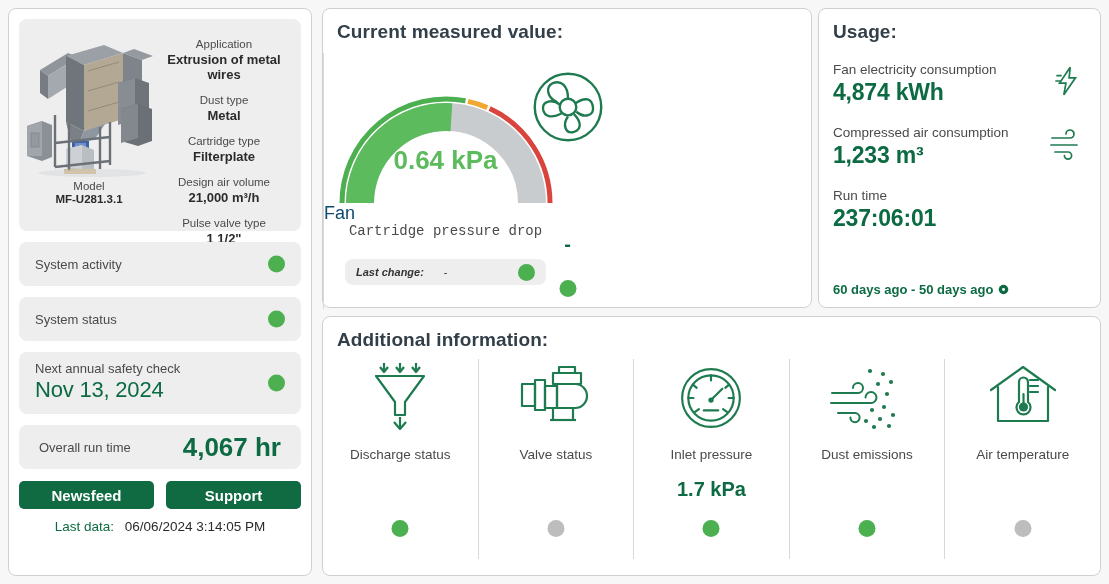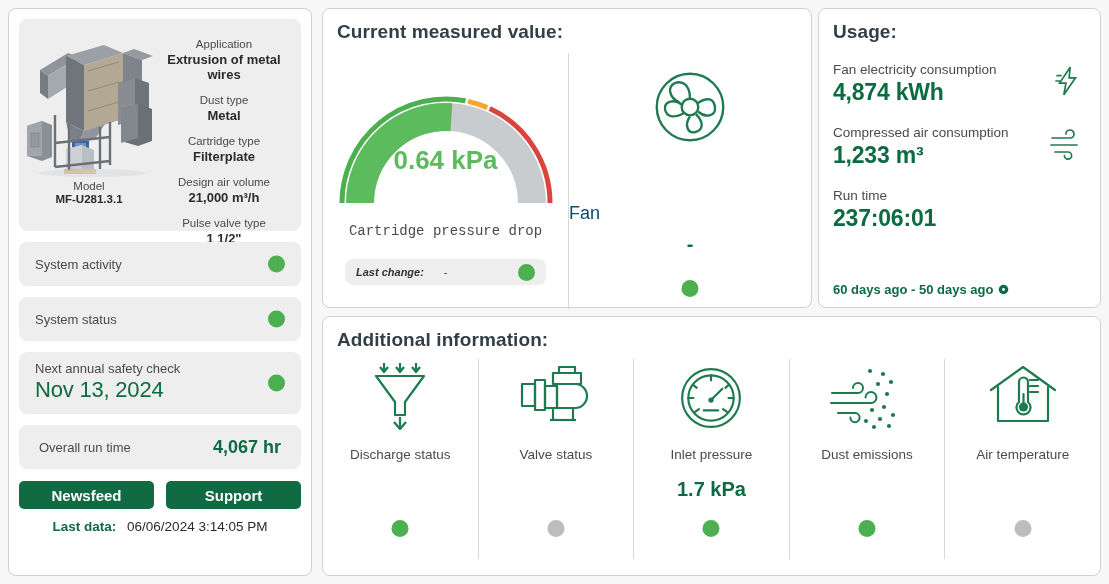--- a/index.html
+++ b/index.html
@@ -109,21 +109,21 @@
 
   #runtime-box {
     height: 44px;
     margin-top: 11px;
     display: flex;
     align-items: center;
     justify-content: space-between;
     padding: 0 20px;
   }
   #runtime-label { font-size: 13px; color: #4a4a4a; }
-  #runtime-value { font-size: 18px; font-weight: bold; color: #0c6b42; }
+  #runtime-value { font-size: 26px; font-weight: bold; color: #0c6b42; }
 
   #btn-row {
     display: flex;
     gap: 12px;
     margin-top: 12px;
   }
   .gbtn {
     flex: 1;
     height: 28px;
     background: #106b43;
@@ -133,32 +133,32 @@
     font-size: 15px;
     font-weight: bold;
     font-family: "Liberation Sans", sans-serif;
     cursor: pointer;
   }
   #lastdata-row {
     margin-top: 10px;
     text-align: center;
     font-size: 13.5px;
   }
-  #lastdata-label { font-weight: bold; color: #0c6b42; }
+  #lastdata-label { font-weight: normal; color: #0c6b42; }
   #lastdata-value { color: #2b2b2b; margin-left: 7px; }
 
   
   #measured-card {
     position: absolute; left: 322px; top: 8px;
     width: 490px; height: 300px;
     padding: 12px 0 0 0;
   }
   #measured-title { margin-left: 14px; }
   #cartridge-icon { position: absolute; left: 543px; top: 36px; }
-  #measured-split { position: absolute; left: 0; top: 44px; width: 100%; height: 256px; display: flex; }
+  #measured-split { position: absolute; left: 0; top: 44px; width: 100%; height: 256px; display: flex; flex-direction: column; }
   #gauge-side { width: 245px; position: relative; }
   #fan-side { flex: 1; position: relative; border-left: 1px solid #d8d8d8; }
 
   #gauge-wrap { position: absolute; left: 0; top: 10px; width: 245px; height: 150px; }
   #gauge-value {
     position: absolute; left: 0; top: 92px; width: 245px;
     text-align: center;
     font-size: 26px; font-weight: bold;
     color: #5cbb5c;
   }

